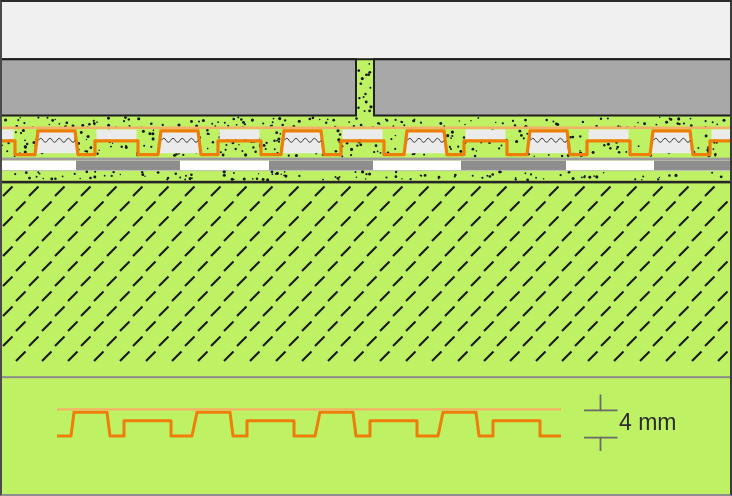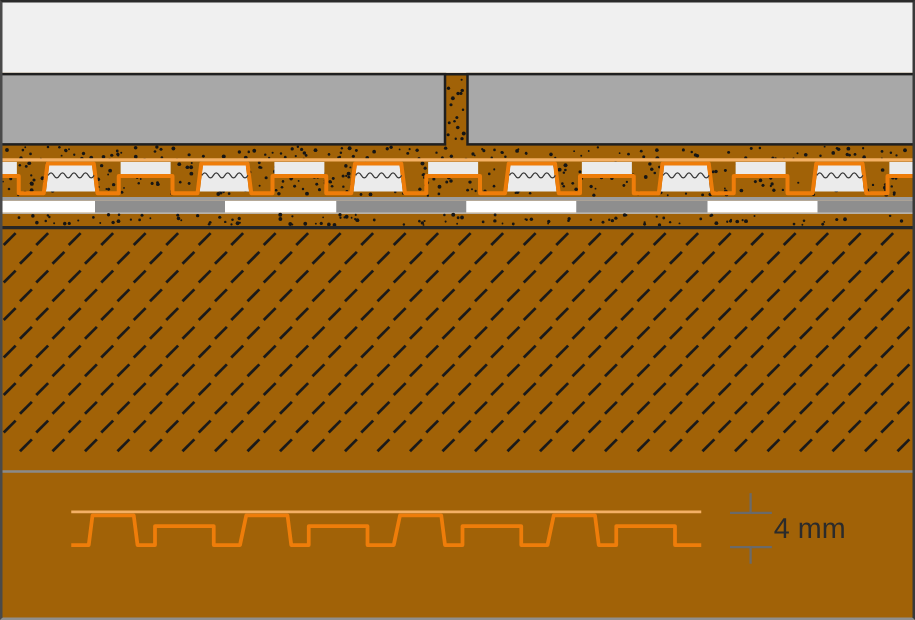--- a/index.html
+++ b/index.html
@@ -1,16 +1,16 @@
 <!DOCTYPE html>
 <html><head>
 <meta charset="utf-8">
 <style>
   html,body{margin:0;padding:0;background:#ffffff;}
-  .frame{position:relative;width:732px;height:496px;background:#a16207;overflow:hidden;
+  .frame{position:relative;width:732px;height:496px;background:#bef264;overflow:hidden;
          font-family:"Liberation Sans", sans-serif;}
   .frame-border{position:absolute;inset:0;pointer-events:none;box-sizing:border-box;
                 border-style:solid;border-width:2px;
                 border-top-color:#2b2b2b;border-left-color:#4a4a4a;
                 border-right-color:#3a3a3a;border-bottom-color:#8f8f8f;}
   svg text.dim-label{font-family:"Liberation Sans", sans-serif;font-size:23px;}
 </style>
 </head>
 <body>
 

